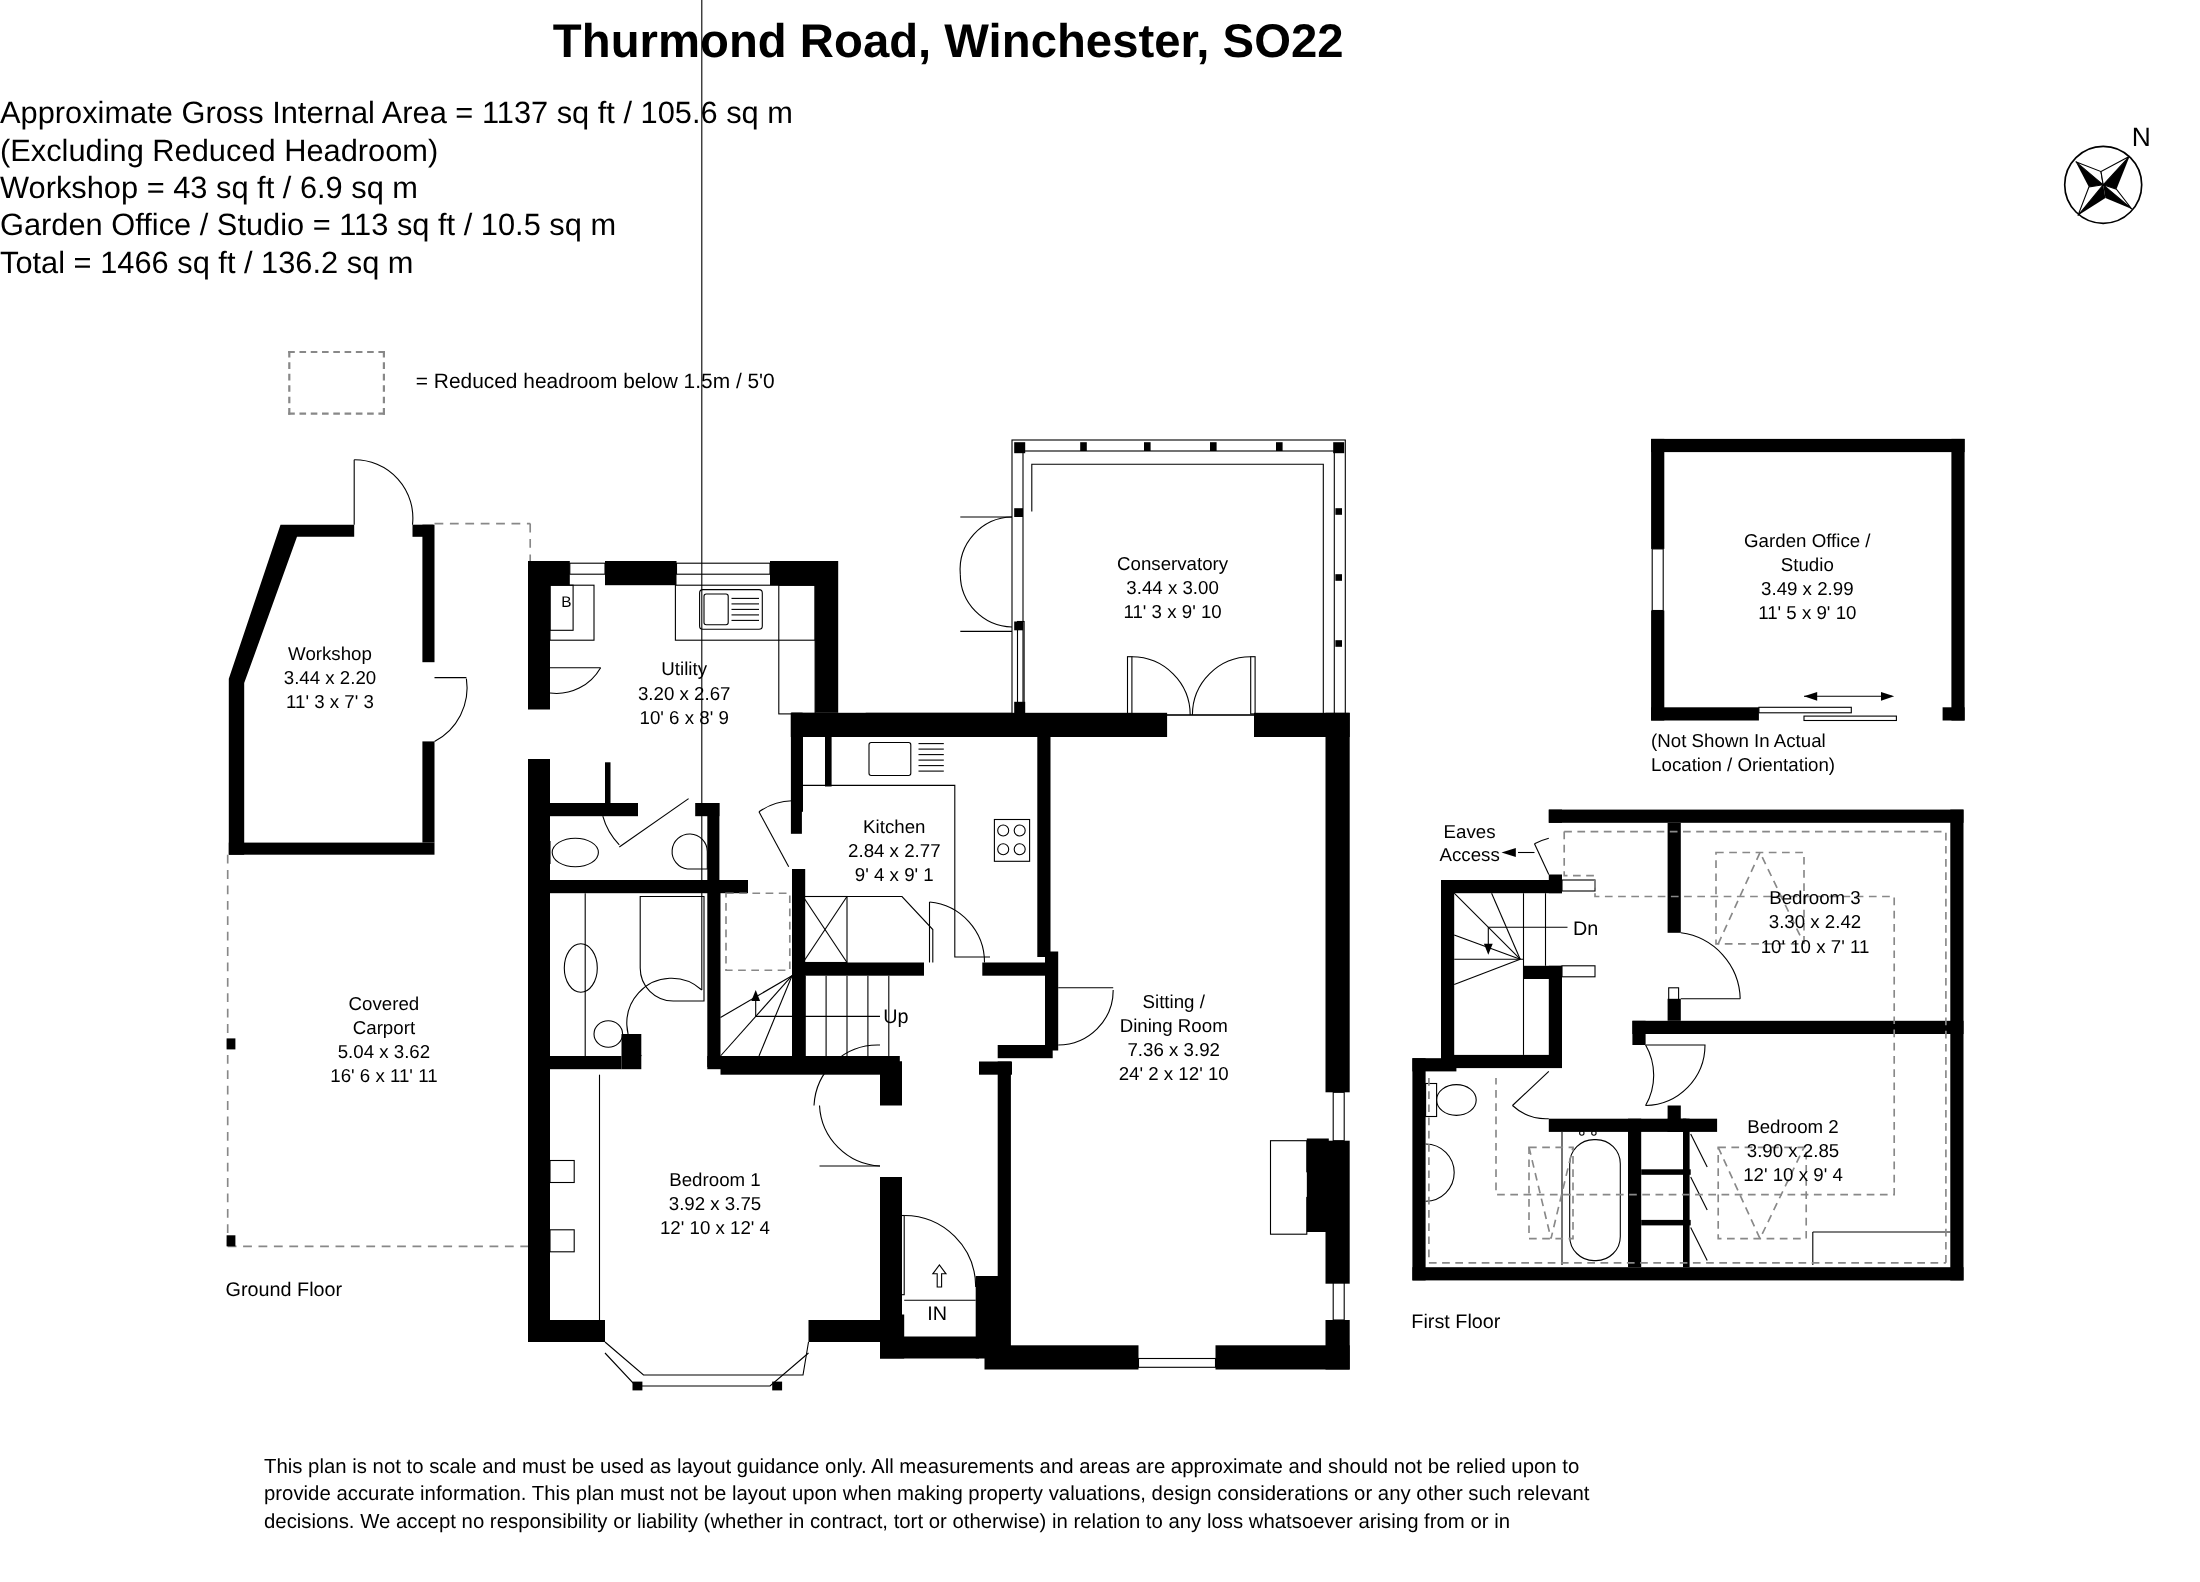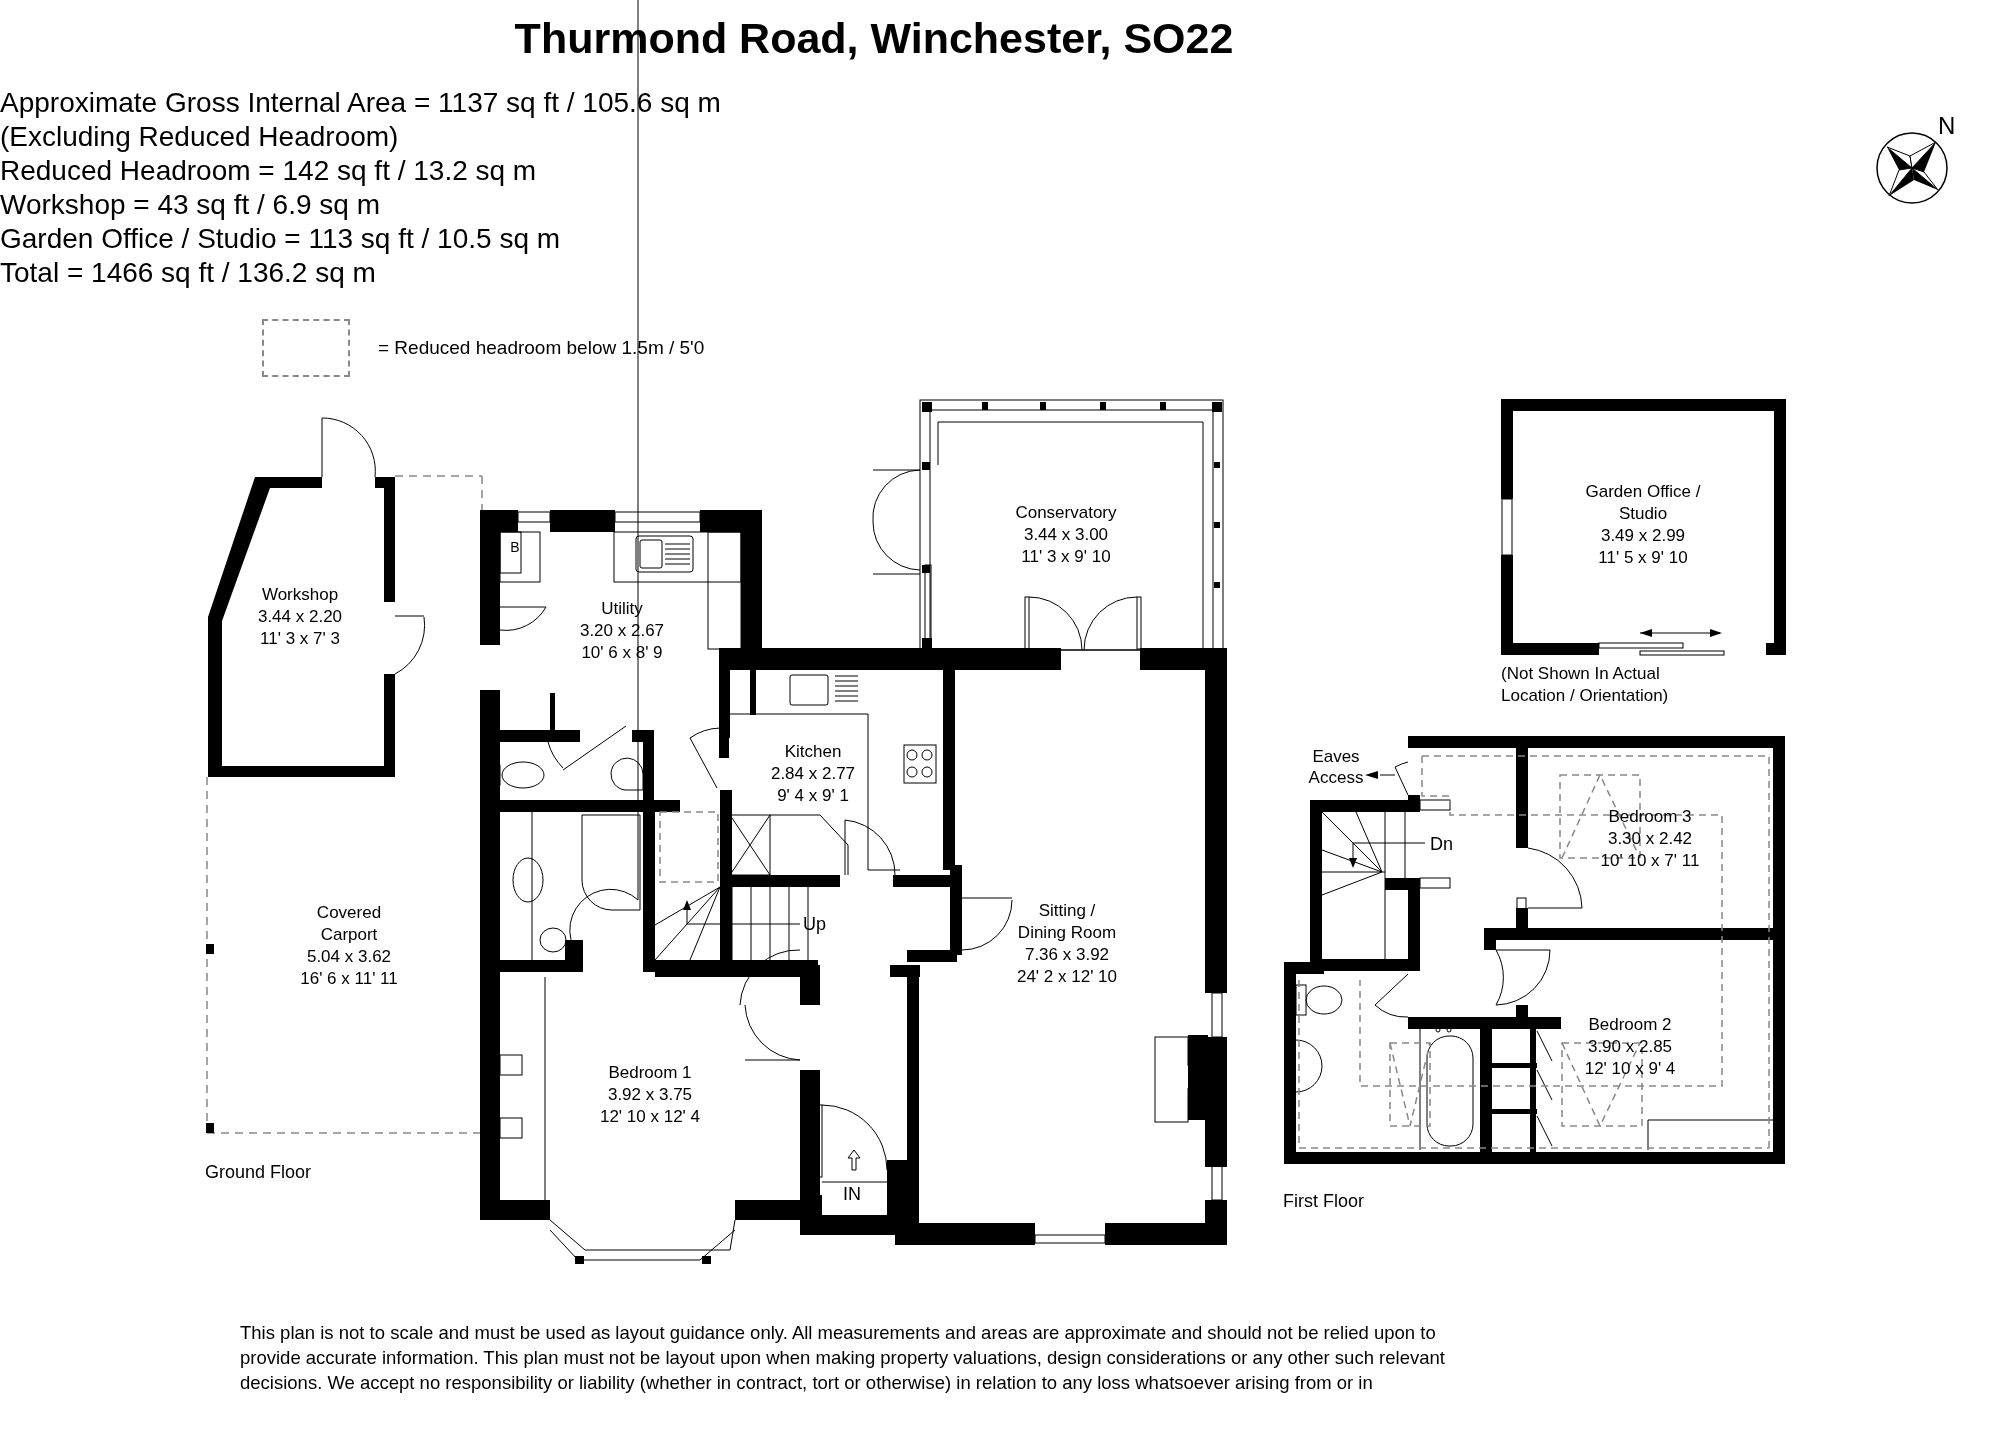--- a/index.html
+++ b/index.html
@@ -1,18 +1,18 @@
 <!DOCTYPE html>
 <html><head>
 <meta charset="utf-8">
 <style>
   html, body { margin: 0; padding: 0; background: #ffffff; }
   body { width: 2000px; height: 1438px; position: relative; overflow: hidden;
          font-family: "Liberation Sans", sans-serif; color: #000; }
-  .title { position: absolute; left: 12px; width: 1724px; top: 14px; text-align: center;
+  .title { position: absolute; left: 0; width: 1724px; top: 14px; text-align: center;
            font-size: 43px; font-weight: bold; letter-spacing: 0px; }
   .areas { position: absolute; left: 0; width: 2000px; top: 86px; 
            font-size: 28px; line-height: 34px; }
   .areas div { white-space: nowrap; }
   .legend { position: absolute; left: 262px; top: 318px; height: 60px; display: flex; align-items: center; }
   .legend-box { width: 88px; height: 58px; border: 2px dashed #888; box-sizing: border-box; }
   .legend-text { font-size: 19px; margin-left: 28px; }
   svg.plan { position: absolute; left: 0; top: 0; }
   .rl { font-family: "Liberation Sans", sans-serif; font-size: 17px; text-anchor: middle; fill: #000; }
   .fl { font-family: "Liberation Sans", sans-serif; font-size: 18px; fill: #000; }
@@ -21,21 +21,20 @@
   .compass-n { position: absolute; left: 1938px; top: 112px; font-size: 24px; }
 </style>
 </head>
 <body>
 
 <div class="title">Thurmond Road, Winchester, SO22</div>
 
 <div class="areas">
   <div>Approximate Gross Internal Area = 1137 sq ft / 105.6 sq m</div>
   <div>(Excluding Reduced Headroom)</div>
-  <div>Reduced Headroom = 142 sq ft / 13.2 sq m</div>
   <div>Workshop = 43 sq ft / 6.9 sq m</div>
   <div>Garden Office / Studio = 113 sq ft / 10.5 sq m</div>
   <div>Total = 1466 sq ft / 136.2 sq m</div>
 </div>
 
 <div class="legend">
   <div class="legend-box"></div>
   <span class="legend-text">= Reduced headroom below 1.5m / 5'0</span>
 </div>
 

